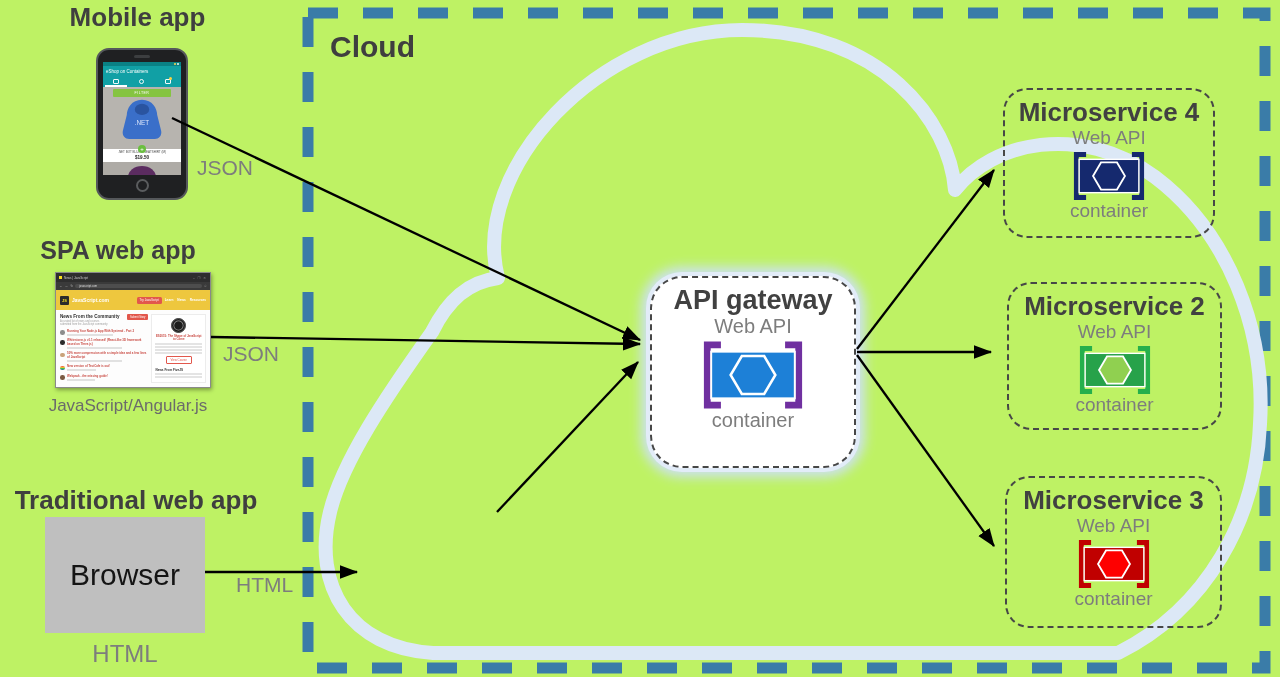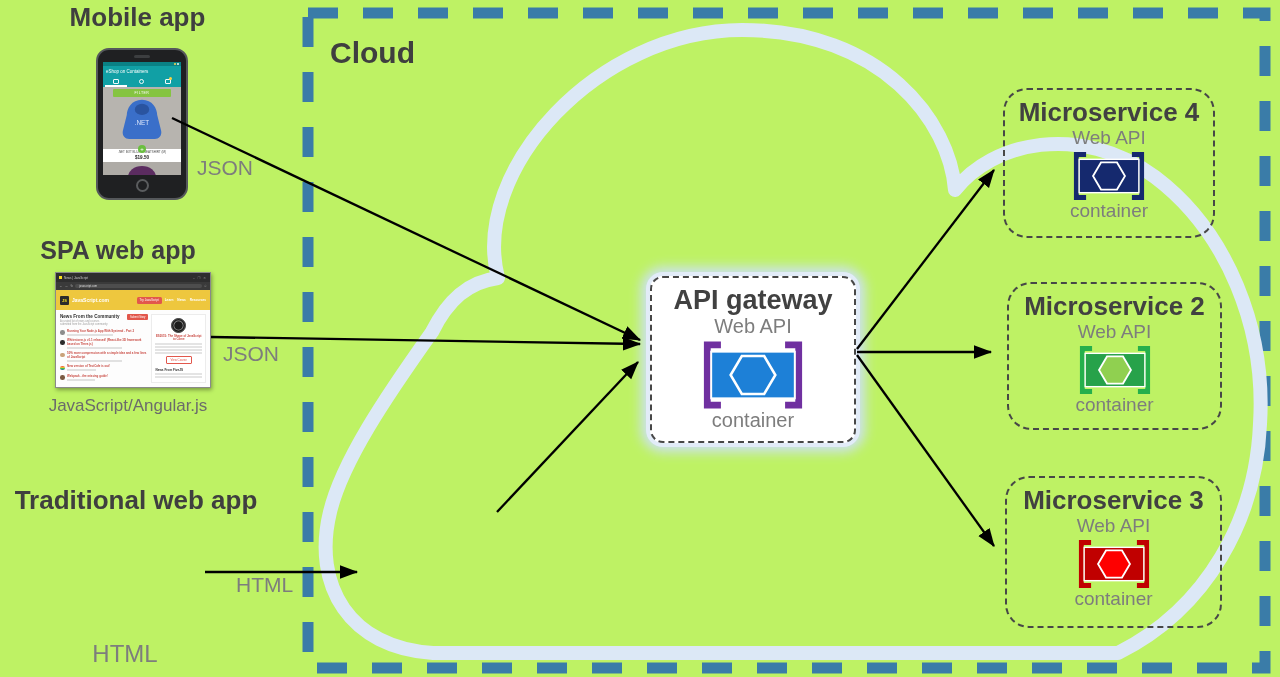--- a/index.html
+++ b/index.html
@@ -12,21 +12,21 @@
   .client-title { font-weight:bold; color:#3f3f3f; text-align:center; }
   .h-mobile { left:30px; top:2px;  width:215px; font-size:26px; }
   .h-spa    { left:18px; top:236px; width:200px; font-size:25px; }
   .h-trad   { left:4px;  top:485px; width:264px; font-size:26px; }
   .cap-js   { left:12px; top:396px; width:232px; text-align:center; font-size:17px; color:#6b6b6b; }
   .cap-html { left:45px; top:640px; width:160px; text-align:center; font-size:24px; color:#7d7d7d; }
   .arrow-label { font-size:21px; color:#7d7d7d; }
   .lbl-json1 { left:197px; top:156px; }
   .lbl-json2 { left:223px; top:342px; }
   .lbl-html  { left:236px; top:573px; }
-  .cloud-label { left:330px; top:36px; font-size:30px; font-weight:bold; color:#3f3f3f; }
+  .cloud-label { left:330px; top:30px; font-size:30px; font-weight:bold; color:#3f3f3f; }
 
   
   .tradbox { left:45px; top:517px; width:160px; height:116px; background:#bfbfbf;
              display:flex; align-items:center; justify-content:center;
              font-size:30px; color:#141414; }
 
   
   .phone { left:96px; top:48px; width:92px; height:152px; background:#1f2022;
            border:2px solid #55585b; border-radius:13px;
            display:flex; flex-direction:column; align-items:center; }
@@ -93,21 +93,21 @@
   .spa-disc { width:15px; height:15px; border-radius:50%; background:#1d1d1d; border:1px solid #444;
               box-shadow:inset 0 0 0 1.5px #1d1d1d, inset 0 0 0 2.2px #9a9a9a; flex:none; }
   .spa-course { font-size:2.9px; color:#c94a43; font-weight:bold; text-align:center; margin-top:2px; line-height:1.15; }
   .spa-line { height:1.7px; background:#e4e4e4; width:100%; margin-top:1.3px; }
   .spa-view { border:0.8px solid #e2574c; color:#e2574c; font-size:2.9px; padding:1px 4px; border-radius:1px; margin-top:2.5px; }
   .spa-side-h { font-size:3.1px; font-weight:bold; color:#333; margin-top:3.5px; align-self:flex-start; }
 
   
   .dash-box { border:2.5px dashed #474747; border-radius:24px; display:flex; flex-direction:column; align-items:center; }
   .webapp-box { left:368px; top:514px; width:198px; height:130px; }
-  .gw-box { left:650px; top:276px; width:206px; height:167px; background:#fff; border-radius:13px;
+  .gw-box { left:650px; top:276px; width:206px; height:192px; background:#fff; border-radius:32px;
             box-shadow:0 0 0 4px #e2ecf8, 0 0 12px 9px #cde1f3; }
   .ms-box-1 { left:1003px; top:88px;  width:212px; height:150px; }
   .ms-box-2 { left:1007px; top:282px; width:215px; height:148px; }
   .ms-box-3 { left:1005px; top:476px; width:217px; height:152px; }
   .box-title { font-weight:bold; color:#414141; font-size:26px; margin-top:7px; white-space:nowrap; }
   .gw-box .box-title, .webapp-box .box-title { font-size:27px; }
   .box-sub { color:#7d7d7d; font-size:20px; margin-top:-1px; }
   .box-contlbl { color:#7d7d7d; font-size:20px; margin-top:-1px; }
   .ms-sub, .ms-contlbl { font-size:19px; }
   .webapp-box .cicon { width:88px; height:54px; margin-top:8px; }
@@ -266,20 +266,23 @@
         <div class="spa-line"></div>
         <div class="spa-line"></div>
       </div>
     </div>
   </div>
 
   <div class="abs cap-js">JavaScript/Angular.js</div>
   <div class="abs arrow-label lbl-json2">JSON</div>
 
   <div class="abs client-title h-trad">Traditional web app</div>
+  <div class="abs tradbox">
+    <span>Browser</span>
+  </div>
   <div class="abs cap-html">HTML</div>
   <div class="abs arrow-label lbl-html">HTML</div>
 
   <div class="abs cloud-label">Cloud</div>
 
 
   <div class="abs dash-box gw-box">
     <div class="box-title">API gateway</div>
     <div class="box-sub">Web API</div>
     <svg class="cicon v-gw" viewBox="0 0 120 72">

